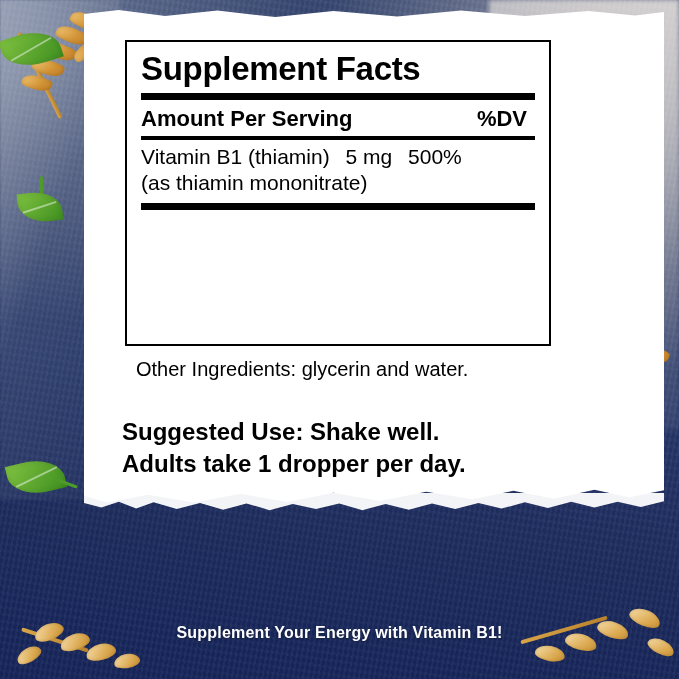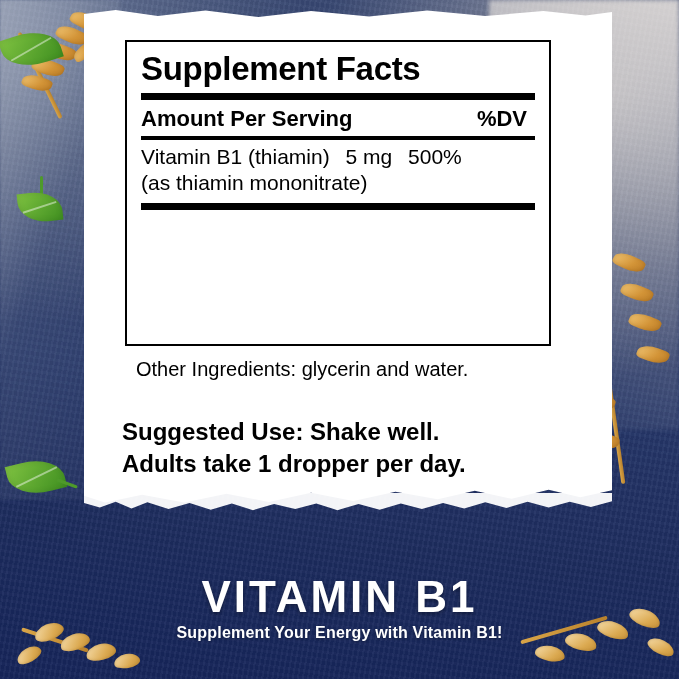--- a/index.html
+++ b/index.html
@@ -35,21 +35,21 @@
     background:linear-gradient(110deg, rgba(200,205,215,0.55), rgba(150,160,180,0.15) 45%, rgba(120,135,165,0.05));
     filter:blur(1px);
   }
   .bg-right-glow{
     position:absolute;right:0;top:0;width:190px;height:430px;
     background:linear-gradient(200deg, rgba(245,238,230,0.75), rgba(225,220,215,0.25) 55%, rgba(180,185,200,0.02));
     filter:blur(2px);
   }
   
   .panel-wrap{
-    position:absolute;left:84px;top:8px;width:528px;height:505px;
+    position:absolute;left:84px;top:8px;width:580px;height:505px;
   }
   .panel{
     position:absolute;inset:0;
     background:#ffffff;
     clip-path: polygon(
       0% 1.2%, 6% 0.4%, 14% 1.6%, 23% 0.5%, 33% 1.8%, 43% 0.6%, 54% 1.7%, 65% 0.5%, 76% 1.6%, 87% 0.6%, 95% 1.5%, 100% 0.8%,
       100% 95.5%, 94% 96.9%, 88% 95.4%, 81% 97.2%, 74% 95.6%, 67% 97.3%, 59% 95.8%, 51% 97.6%, 43% 96.0%, 35% 97.8%, 27% 96.2%, 19% 97.9%, 11% 96.4%, 4% 97.9%, 0% 96.6%
     );
   }
   .panel-fray{
@@ -248,16 +248,15 @@
   </div>
   <div class="deco" style="right:0px;top:600px;width:200px;height:80px;">
     <div class="wheat-stalk" style="left:40px;top:28px;width:90px;height:4px;transform:rotate(-16deg);"></div>
     <div class="oat-seed" style="left:150px;top:10px;width:32px;height:16px;transform:rotate(22deg);"></div>
     <div class="oat-seed" style="left:118px;top:22px;width:32px;height:16px;transform:rotate(18deg);"></div>
     <div class="oat-seed" style="left:86px;top:34px;width:32px;height:16px;transform:rotate(14deg);"></div>
     <div class="oat-seed" style="left:56px;top:46px;width:30px;height:15px;transform:rotate(10deg);"></div>
     <div class="oat-seed" style="left:168px;top:40px;width:28px;height:14px;transform:rotate(26deg);"></div>
   </div>
 
-  <div class="bottom-title">VITAMIN B1</div>
   <div class="bottom-sub">Supplement Your Energy with Vitamin B1!</div>
 
 </div>
 
 </body></html>

